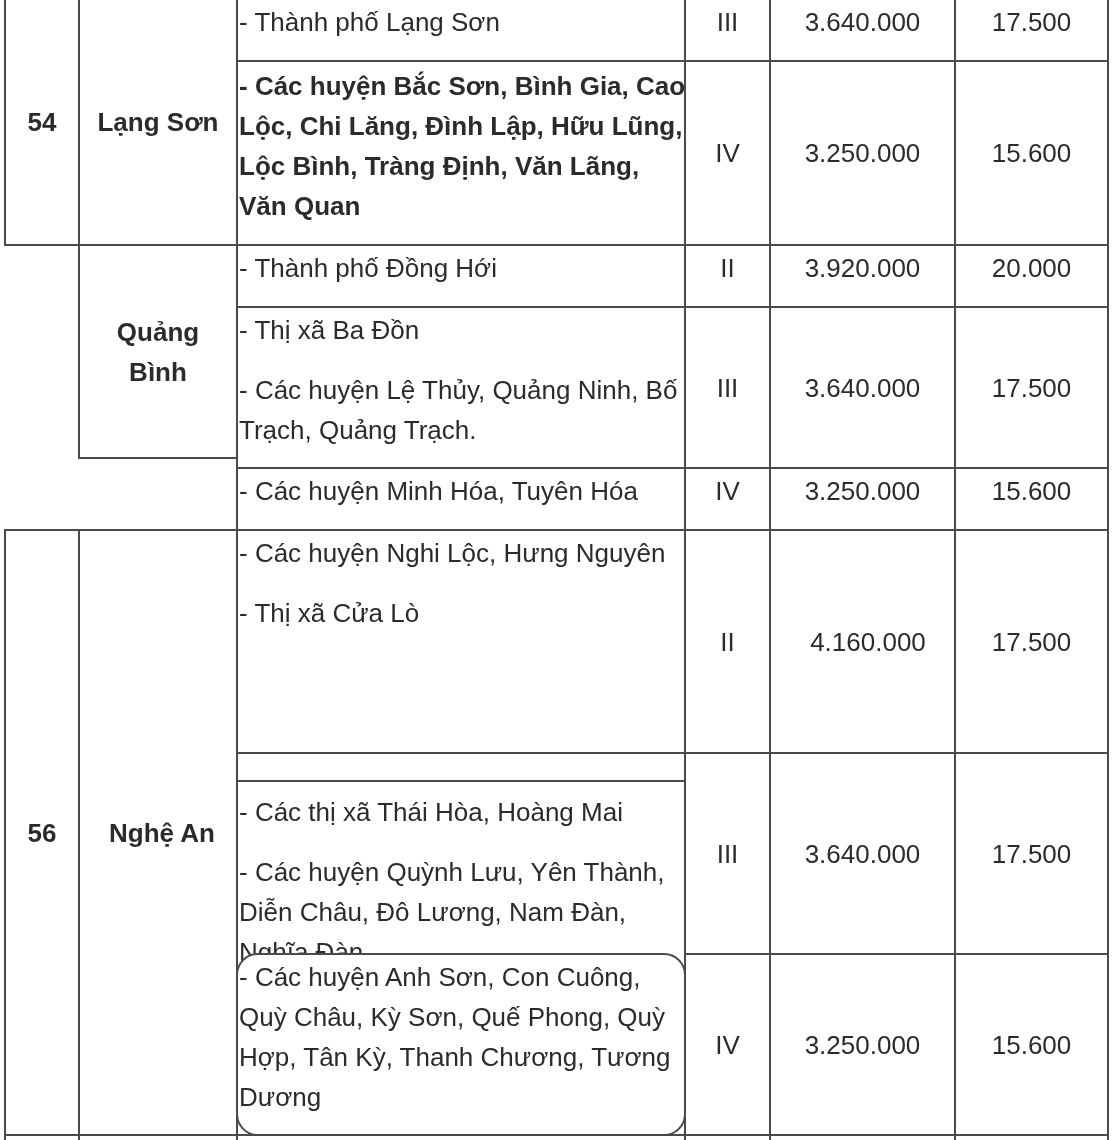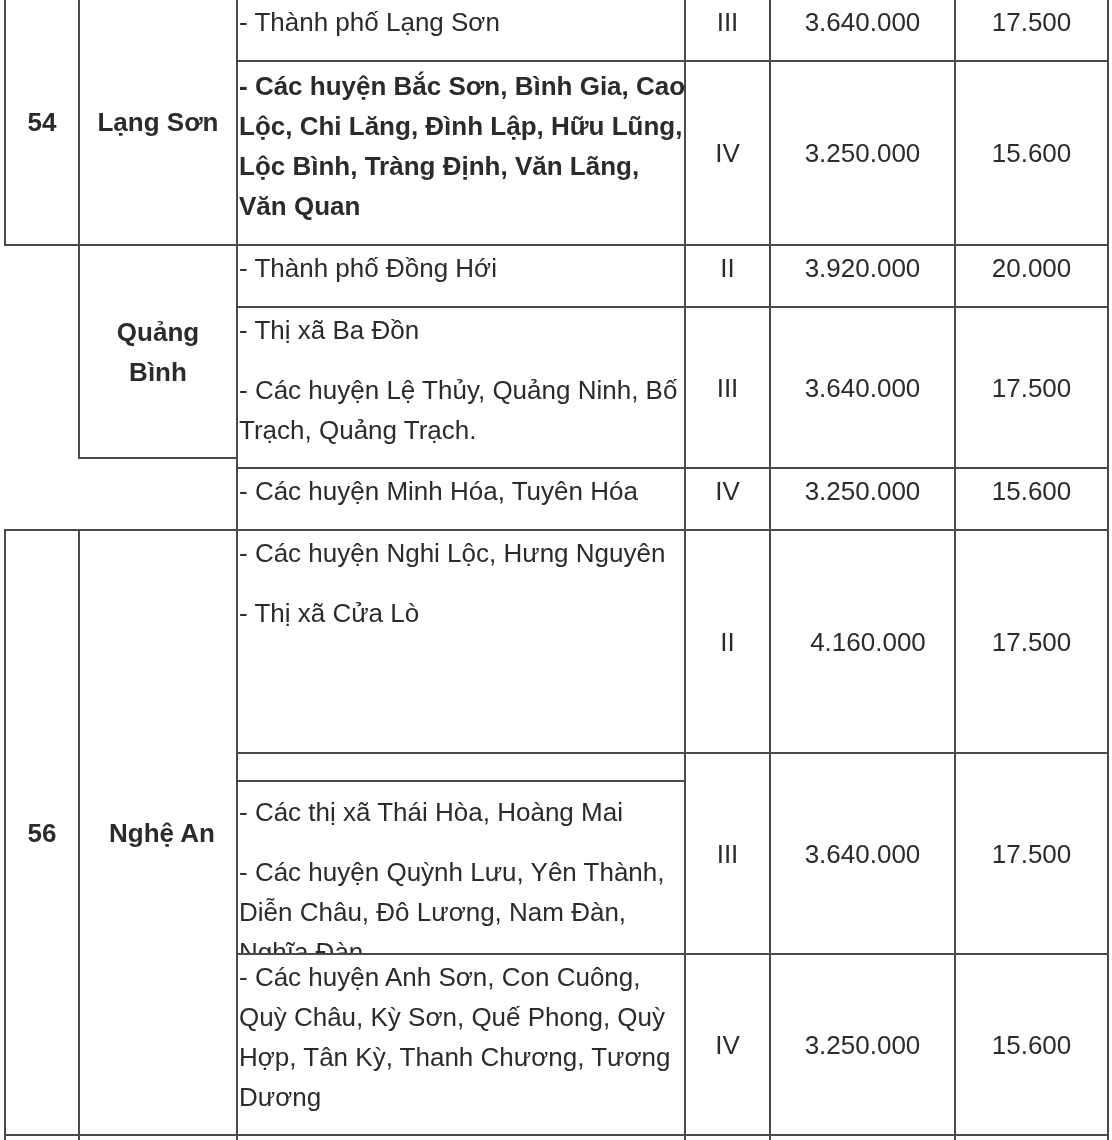--- a/index.html
+++ b/index.html
@@ -124,21 +124,21 @@
   <div class="cell center txt" style="left:684px; top:752px; width:87px; height:203px;">
     <span>III</span>
   </div>
   <div class="cell center txt" style="left:769px; top:752px; width:187px; height:203px;">
     <span>3.640.000</span>
   </div>
   <div class="cell center txt" style="left:954px; top:752px; width:155px; height:203px;">
     <span>17.500</span>
   </div>
 
-  <div class="cell txt left-text" style="left:236px; top:953px; width:450px; height:183px; padding-top:2px;">
+  <div class="cell txt left-text" style="left:236px; top:953px; width:450px; height:183px; padding-top:2px;border-radius:22px;">
     <span class="para">- Các huyện Anh Sơn, Con Cuông, Quỳ Châu, Kỳ Sơn, Quế Phong, Quỳ Hợp, Tân Kỳ, Thanh Chương, Tương Dương</span>
   </div>
   <div class="cell center txt" style="left:684px; top:953px; width:87px; height:183px;">
     <span>IV</span>
   </div>
   <div class="cell center txt" style="left:769px; top:953px; width:187px; height:183px;">
     <span>3.250.000</span>
   </div>
   <div class="cell center txt" style="left:954px; top:953px; width:155px; height:183px;">
     <span>15.600</span>

